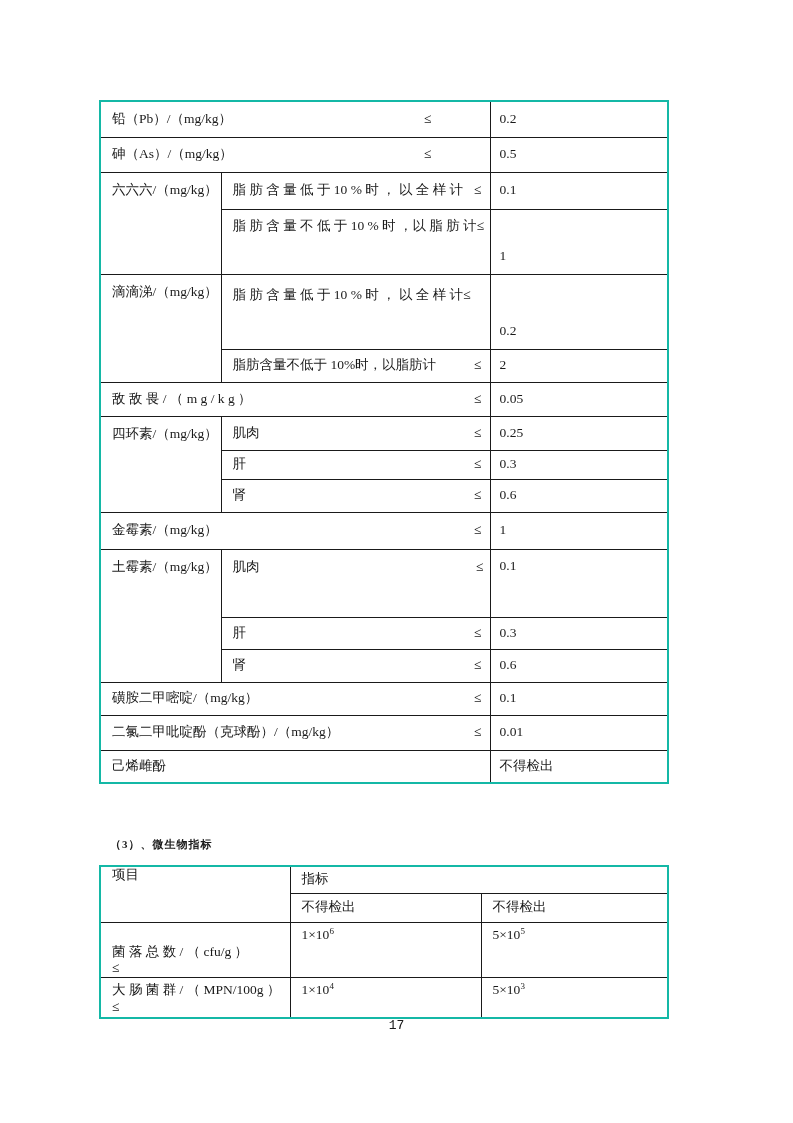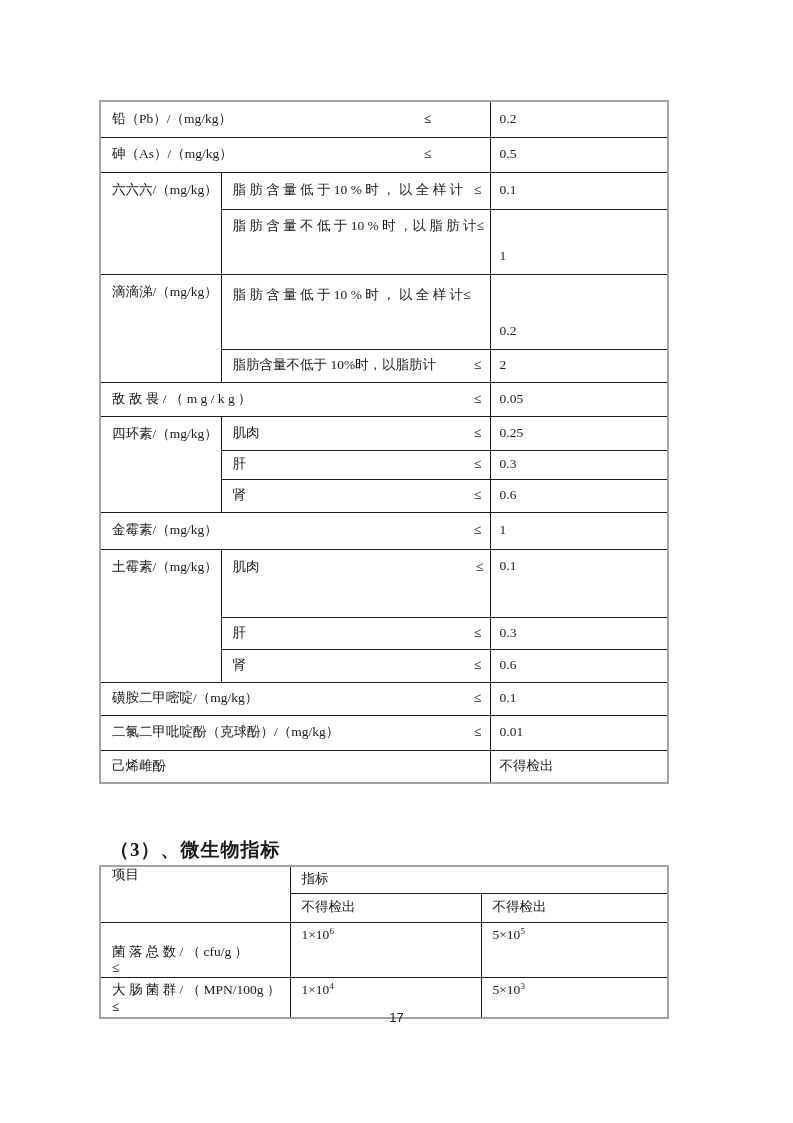--- a/index.html
+++ b/index.html
@@ -9,21 +9,21 @@
     margin:0 auto;
     background:#ffffff;
     font-family:"Liberation Serif","DejaVu Serif",serif;
     color:#1a1a1a;
     overflow:hidden;
   }
   table.tbl {
     position:absolute;
     border-collapse:collapse;
     table-layout:fixed;
-    border:2px solid #a3a3a3;
+    border:2px solid #14b8a6;
     background:#fff;
   }
   table.tbl td {
     border:1.5px solid #1a1a1a;
     font-size:13.5px;
     line-height:1.25;
     padding:0 6px 0 11px;
     vertical-align:middle;
     overflow:hidden;
     white-space:nowrap;
@@ -34,30 +34,31 @@
   .tar { text-align:right; }
   .vtop { vertical-align:top !important; }
   .vbot { vertical-align:bottom !important; }
   .cat  { vertical-align:top !important; padding-top:9px !important;text-align:right; }
   .val  { padding-left:9px !important; }
   .val.vbot { padding-bottom:9px !important; }
   .val.vtop { padding-top:8px !important; }
   .stack { display:flex; flex-direction:row; justify-content:space-between; }
   .heading {
     position:absolute;
-    font-size:19px;
+    font-size:11px;
     font-weight:bold;
     letter-spacing:1px;
   }
   .pagenum {
     position:absolute;
     width:100%;
     text-align:center;
     font-size:13px;
-    font-family:Liberation Sans, sans-serif;
+    font-family:Liberation Mono, monospace;
+    margin-top:8px;
   }
   sup.exp { font-size:9px; line-height:0; vertical-align:baseline; position:relative; top:-5px; }
 </style>
 </head>
 <body>
 
 <div class="page">
 
   <table class="tbl" style="left:99px; top:100px; width:568px;">
     <colgroup>

